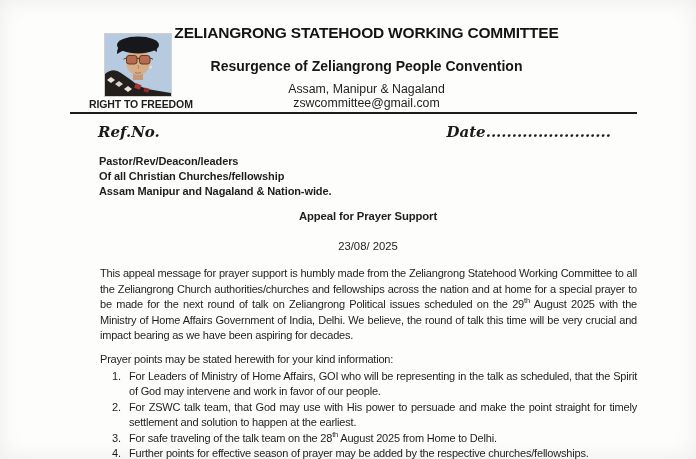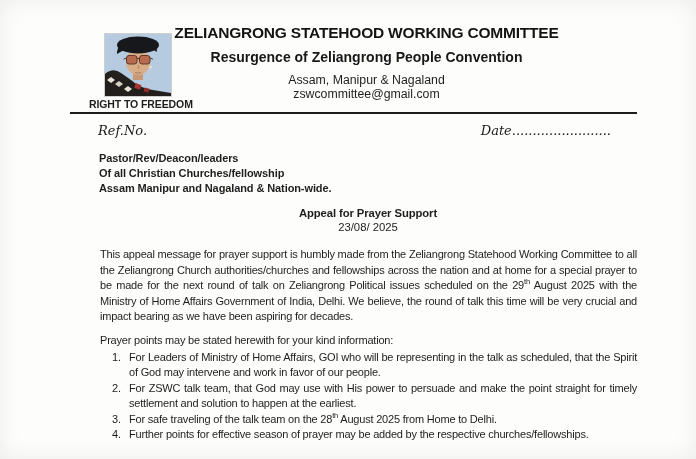--- a/index.html
+++ b/index.html
@@ -12,37 +12,37 @@
     color:#1e1e1e;
     overflow:hidden;
   }
   
   .letterhead { position:relative; height:112px; }
   .logo { position:absolute; left:89px; top:33px; width:98px; text-align:right; }
   .logo svg { display:block; width:66px; height:62px; margin:0 auto; border:1px solid #cfcfcf; background:#b6cbdf; }
   .logo-caption { font-weight:bold; font-size:10.5px; margin-top:1px; white-space:nowrap; letter-spacing:-0.1px; }
   .head-text { position:absolute; left:95px; right:58px; top:24px; text-align:center; }
   .org-title { font-size:15.5px; font-weight:800; letter-spacing:-0.2px; color:#141414; }
-  .org-subtitle { font-size:14px; font-weight:bold; margin-top:7px; color:#171717; }
+  .org-subtitle { font-size:14px; font-weight:bold; margin-top:16px; color:#171717; }
   .org-region { font-size:12.3px; margin-top:8px; }
   .org-email { font-size:12.3px; margin-top:0; }
   .rule { margin-left:70px; width:567px; border-top:2.6px solid #1c1c1c; height:0; }
   
   .ref-row {
     display:flex; justify-content:space-between;
     margin:9px 85px 0 98px;
-    font-family:"DejaVu Serif", serif; font-style:italic; font-weight:normal;
-    font-size:13px; color:#1a1a1a;
+    font-family:"DejaVu Serif", serif; font-style:italic; font-weight:bold;
+    font-size:15px; color:#1a1a1a;
   }
   
   .recipient { margin:13px 60px 0 99px; font-weight:bold; font-size:11px; line-height:15px; letter-spacing:-0.1px; }
   
   .subject { margin:11px 60px 0 100px; text-align:center; font-size:11.3px; }
   .subject-heading { font-weight:bold; letter-spacing:-0.1px; }
-  .subject-date { margin-top:2px; }
+  .subject-date { margin-top:18px; }
   
   .paragraph {
     margin:14px 59px 0 100px;
     font-size:11px; line-height:15.6px; letter-spacing:-0.2px;
     text-align:justify;
   }
   .sup { font-size:7.5px; vertical-align:super; line-height:0; }
   .intro { margin:9px 59px 0 100px; font-size:11px; letter-spacing:-0.2px; }
   .list { margin:4px 59px 0 112px; font-size:11px; line-height:15.4px; letter-spacing:-0.2px; }
   .list-row { display:flex; }

